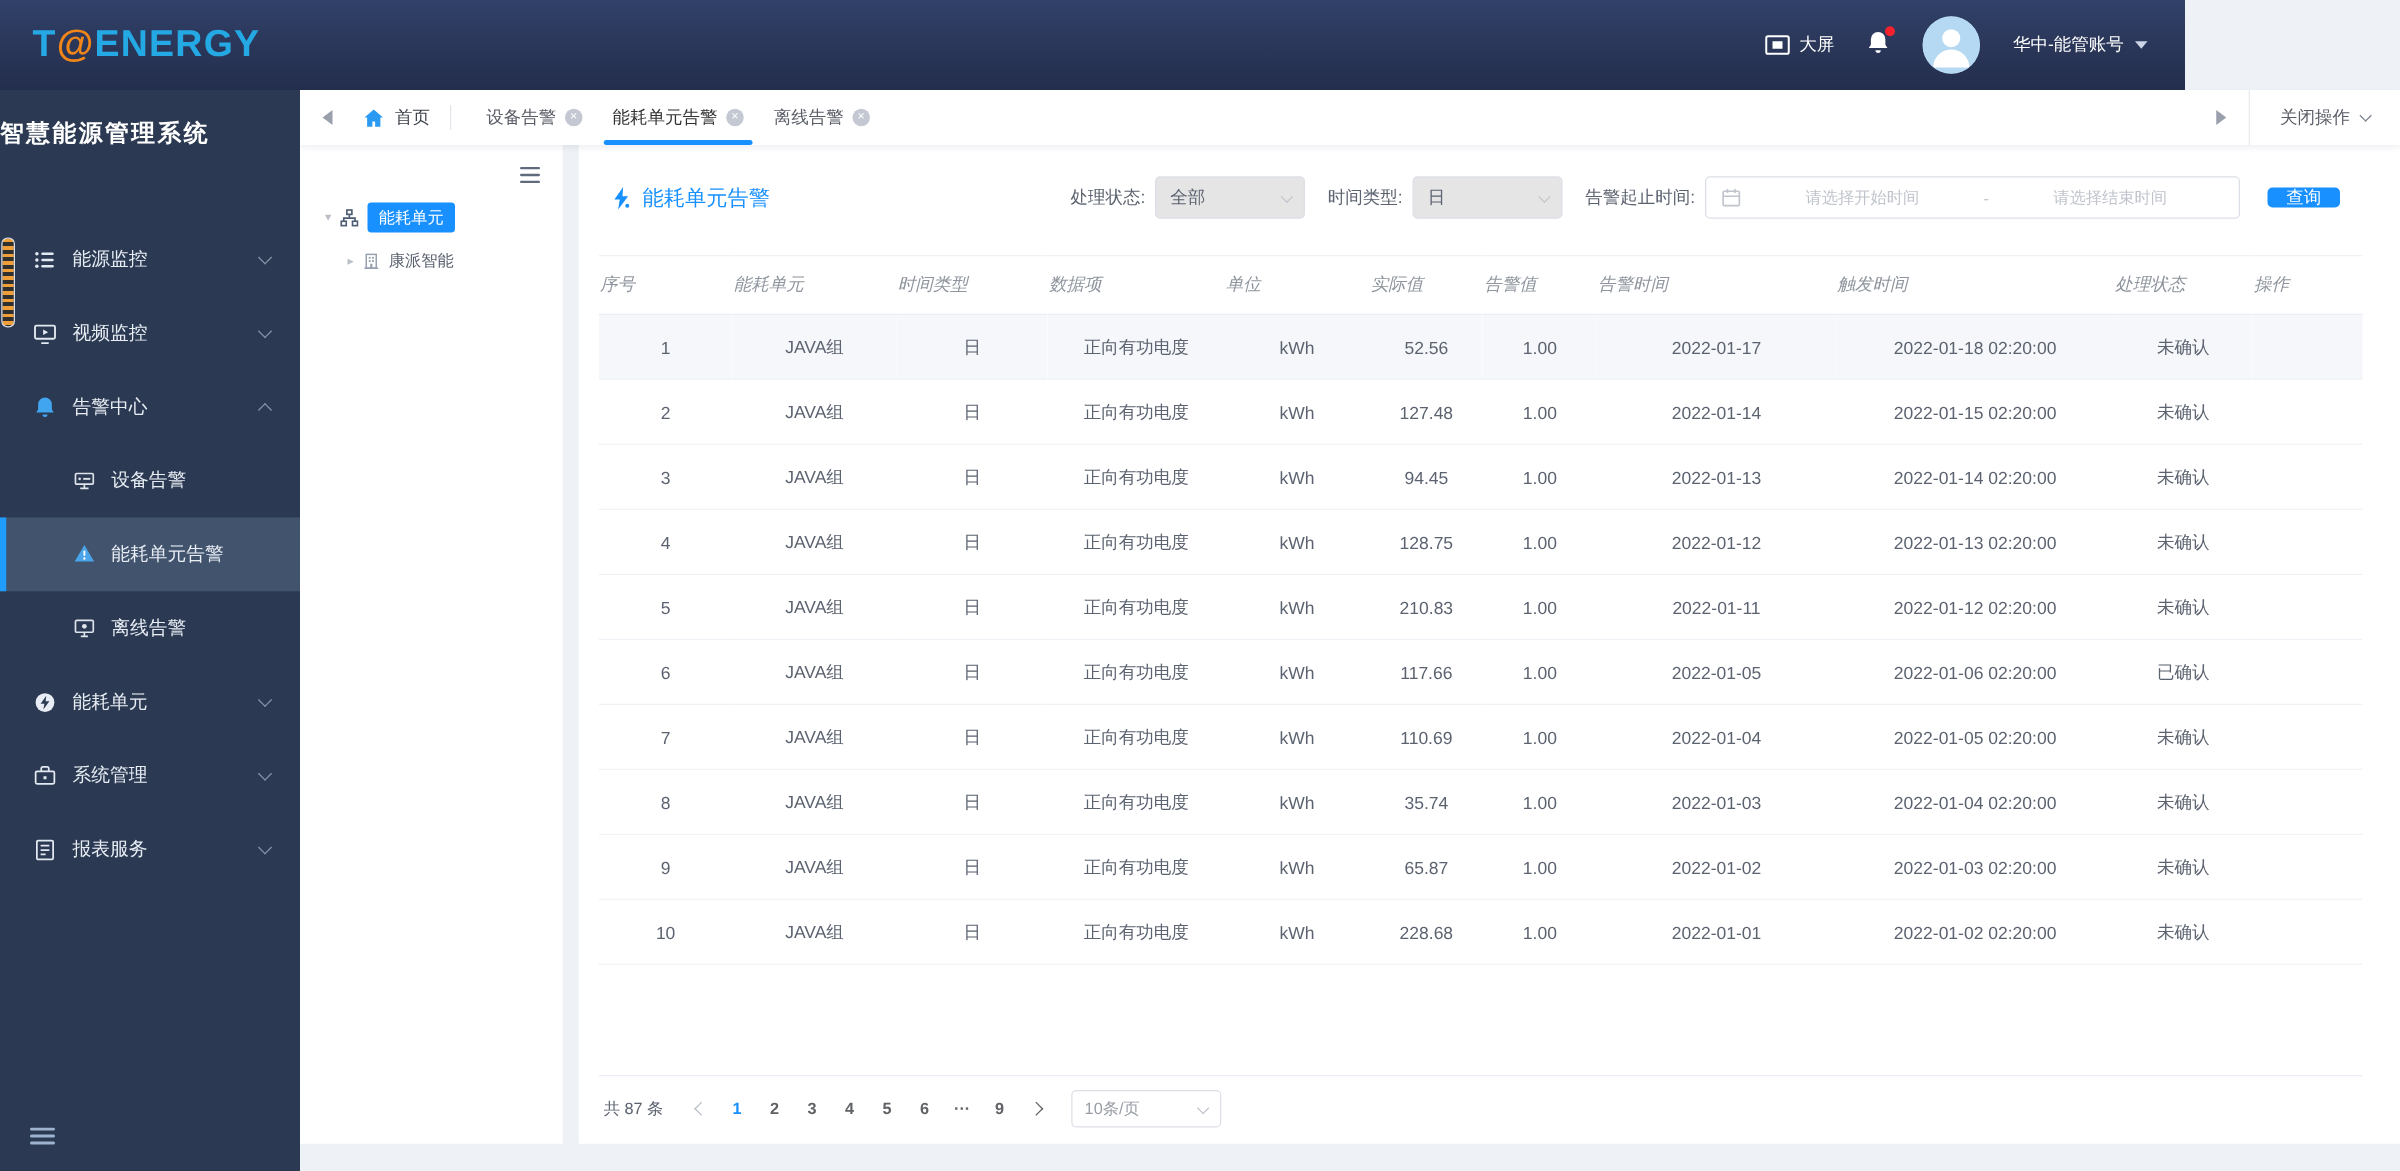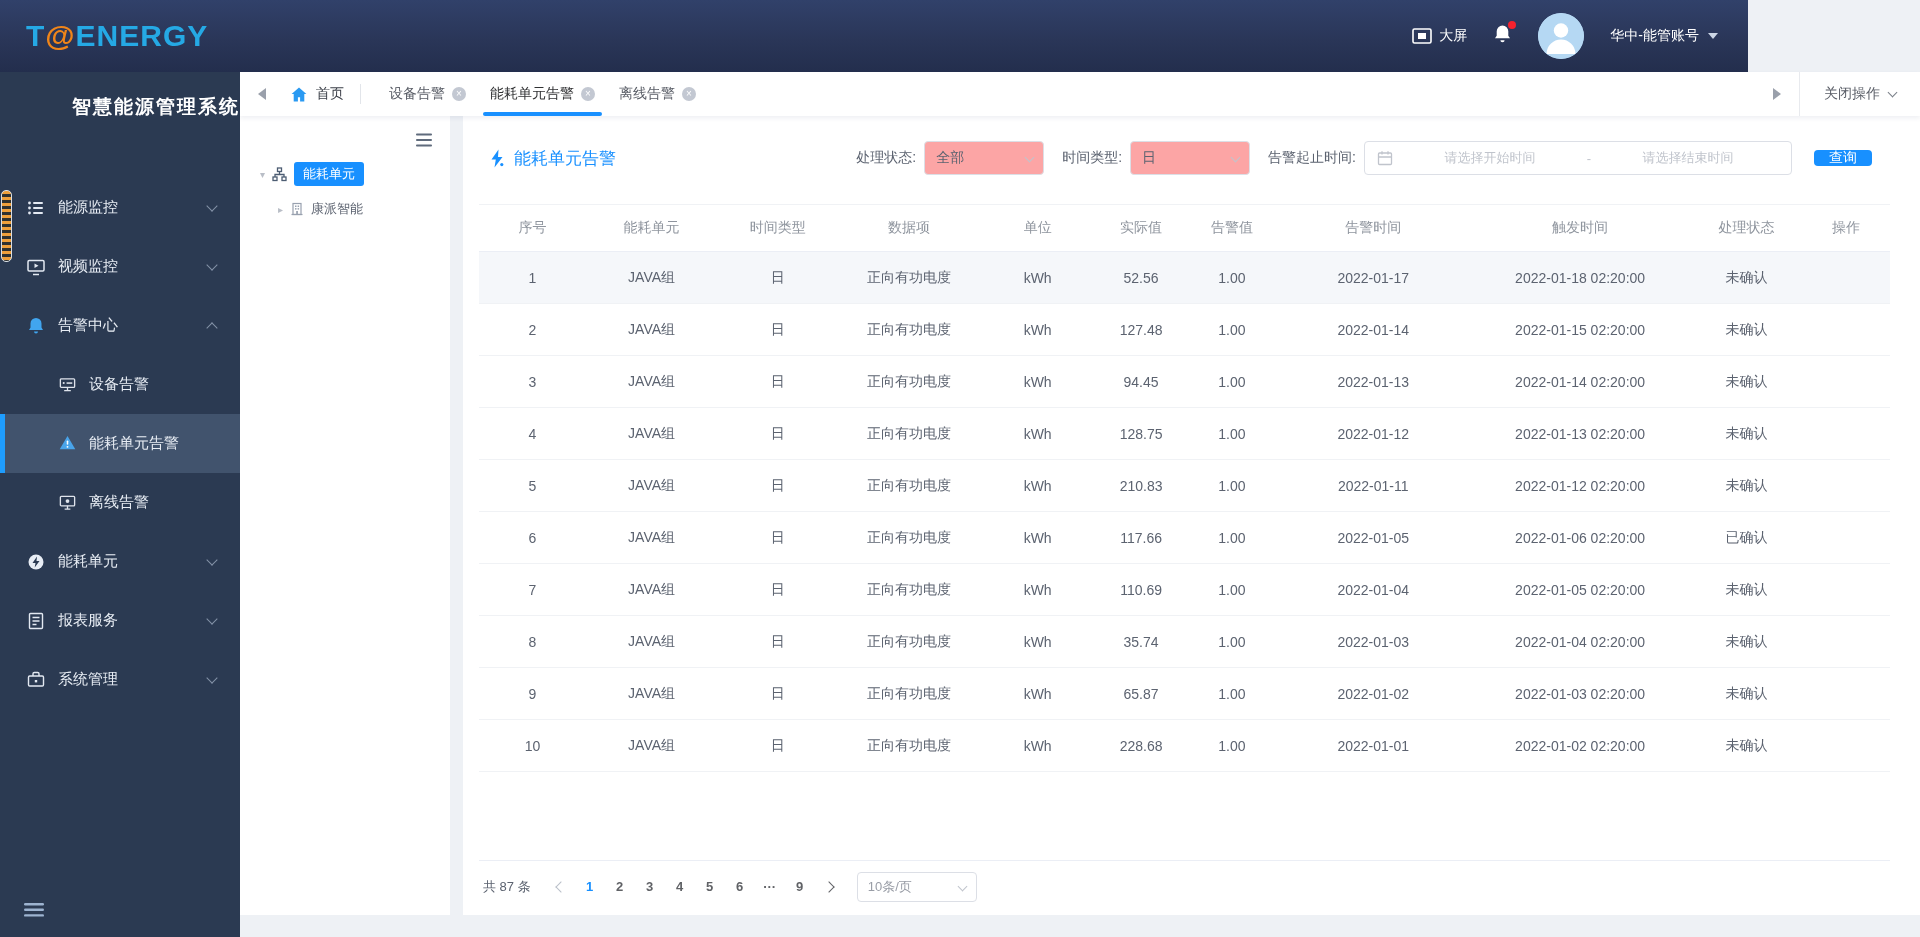--- a/index.html
+++ b/index.html
@@ -15,21 +15,21 @@
   .top-right{margin-left:auto;margin-right:30px;display:flex;align-items:center;gap:26px;color:#fff;font-size:14px;}
   .tb-item{display:flex;align-items:center;gap:7px;cursor:pointer;}
   .bell-wrap{position:relative;cursor:pointer;}
   .bell-dot{position:absolute;top:-3px;right:-4px;width:8px;height:8px;border-radius:50%;background:#f5222d;}
   .avatar{width:46px;height:46px;border-radius:50%;overflow:hidden;background:#b5d8f3;cursor:pointer;flex:none;}
   .acct{display:flex;align-items:center;gap:9px;cursor:pointer;}
   .caret-dn{width:0;height:0;border-left:5px solid transparent;border-right:5px solid transparent;border-top:6px solid #ccd6e6;}
 
   
   .sidebar{position:absolute;left:0;top:72px;width:240px;height:865px;background:#2b3a52;z-index:4;}
-  .sb-title{margin-top:22px;text-align:right;color:#fff;font-size:19px;font-weight:bold;letter-spacing:2px;padding-left:48px;}
+  .sb-title{margin-top:22px;text-align:left;color:#fff;font-size:19px;font-weight:bold;letter-spacing:2px;}
   .menu{margin-top:58px;}
   .menu-item,.sub-item{position:relative;height:59px;display:flex;align-items:center;padding-left:26px;
     color:#e8edf4;font-size:15px;cursor:pointer;}
   .sub-item{padding-left:58px;}
   .mi{width:20px;height:20px;margin-right:12px;flex:none;}
   .mi.sm{width:19px;height:19px;}
   .chev{position:absolute;right:24px;width:7px;height:7px;border-right:1.6px solid #8593a8;border-bottom:1.6px solid #8593a8;transform:rotate(45deg);top:24px;}
   .chev.up{transform:rotate(-135deg);top:28px;}
   .sub-item.active{background:#41536d;}
   .sub-item.active::before{content:"";position:absolute;left:0;top:0;bottom:0;width:5px;background:#1e9dff;}
@@ -63,31 +63,31 @@
   .tree-child{position:absolute;top:84px;left:38px;display:flex;align-items:center;gap:7px;color:#5c6370;font-size:13px;cursor:pointer;}
 
   
   .main-card{position:absolute;left:463px;top:116px;width:1457px;height:799px;background:#fff;z-index:1;}
   .card-head{display:flex;align-items:center;height:36px;margin:24px 48px 0 26px;}
   .title-wrap{display:flex;align-items:center;gap:9px;}
   .card-title{color:#1890ff;font-size:17px;}
   .filters{margin-left:auto;display:flex;align-items:center;font-size:14px;color:#5c6370;}
   .f-label{margin-left:18px;margin-right:8px;}
   .select{width:96px;height:32px;border:1px solid #dcdfe6;border-radius:4px;display:flex;align-items:center;
-    padding:0 11px;color:#5c6370;font-size:14px;position:relative;background:#fca5a5;cursor:pointer;}
+    padding:0 11px;color:#5c6370;font-size:14px;position:relative;background:#e5e5e5;cursor:pointer;}
   .sel-caret{position:absolute;right:10px;top:12px;width:6px;height:6px;border-right:1.4px solid #c0c4cc;border-bottom:1.4px solid #c0c4cc;transform:rotate(45deg);}
   .range{width:402px;height:32px;border:1px solid #dcdfe6;border-radius:4px;display:flex;align-items:center;
     padding:0 12px;gap:6px;font-size:13px;color:#c0c4cc;background:#fff;cursor:pointer;}
   .range .ph{flex:1;text-align:center;}
   .btn-search{margin-left:22px;width:58px;height:16px;background:#1890ff;border-radius:4px;color:#fff;font-size:14px;
     display:flex;align-items:center;justify-content:center;cursor:pointer;border:none;}
 
   .table-wrap{margin:28px 30px 0 16px;}
   table{width:100%;border-collapse:collapse;table-layout:fixed;}
-  th{height:44px;font-weight:400;color:#8f959e;font-size:14px;border-top:1px solid #f0f2f5;border-bottom:1px solid #ebeef5;text-align:center;}
+  th{height:44px;font-weight:400;color:#8f959e;font-size:14px;border-top:1px solid #f0f2f5;border-bottom:1px solid #ebeef5;text-align:left;font-style:italic;}
   td{height:49px;text-align:center;color:#5c6370;font-size:14px;border-bottom:1px solid #f0f2f5;
     white-space:nowrap;overflow:hidden;text-overflow:ellipsis;}
   tr.highlight{background:#f5f7fa;}
 
   .table-bottom{position:absolute;left:16px;right:30px;bottom:54px;height:1px;background:#ebeef5;}
   .pagination{position:absolute;left:20px;bottom:10px;height:36px;display:flex;align-items:center;gap:4px;font-size:13px;color:#5c6370;}
   .pg-total{margin-right:14px;}
   .pg-btn{width:24px;height:24px;display:flex;align-items:center;justify-content:center;cursor:pointer;}
   .arr{width:7px;height:7px;border-left:1.6px solid #b9bfc9;border-bottom:1.6px solid #b9bfc9;transform:rotate(45deg);}
   .arr.next{transform:rotate(-135deg);border-color:#606266;}
@@ -204,36 +204,36 @@
         <svg class="mi" viewBox="0 0 20 20">
             <circle cx="10" cy="10" r="7.5" fill="#e8edf5"></circle>
             <path d="M11 4.5 6.5 11h3l-.8 4.5L13.5 9h-3z" fill="#2b3a52"></path>
           </svg>
         <span>能耗单元</span>
         <span class="chev"></span>
       </div>
       <div class="menu-item">
         <svg class="mi" viewBox="0 0 20 20">
             <g fill="none" stroke="#e3e9f2" stroke-width="1.4">
-              <rect x="3.5" y="2.5" width="13" height="15" rx="1"></rect>
-              <path d="M6.5 6.5h7M6.5 10h7M6.5 13.5h4"></path>
-            </g>
-          </svg>
-        <span>报表服务</span>
-        <span class="chev"></span>
-      </div>
-      <div class="menu-item">
-        <svg class="mi" viewBox="0 0 20 20">
-            <g fill="none" stroke="#e3e9f2" stroke-width="1.4">
               <rect x="2.5" y="6" width="15" height="10" rx="1.2"></rect>
               <path d="M7 6V3.8c0-.7.6-1.3 1.3-1.3h3.4c.7 0 1.3.6 1.3 1.3V6"></path>
             </g>
             <rect x="8.8" y="10" width="2.4" height="2.4" fill="#e3e9f2"></rect>
           </svg>
         <span>系统管理</span>
+        <span class="chev"></span>
+      </div>
+      <div class="menu-item">
+        <svg class="mi" viewBox="0 0 20 20">
+            <g fill="none" stroke="#e3e9f2" stroke-width="1.4">
+              <rect x="3.5" y="2.5" width="13" height="15" rx="1"></rect>
+              <path d="M6.5 6.5h7M6.5 10h7M6.5 13.5h4"></path>
+            </g>
+          </svg>
+        <span>报表服务</span>
         <span class="chev"></span>
       </div>
     </nav>
     <div class="sb-burger">
       <svg width="20" height="14" viewBox="0 0 20 14">
           <g fill="#9db3d0">
             <rect y="0" width="20" height="2.4" rx="1.2"></rect>
             <rect y="5.6" width="20" height="2.4" rx="1.2"></rect>
             <rect y="11.2" width="20" height="2.4" rx="1.2"></rect>
           </g>

